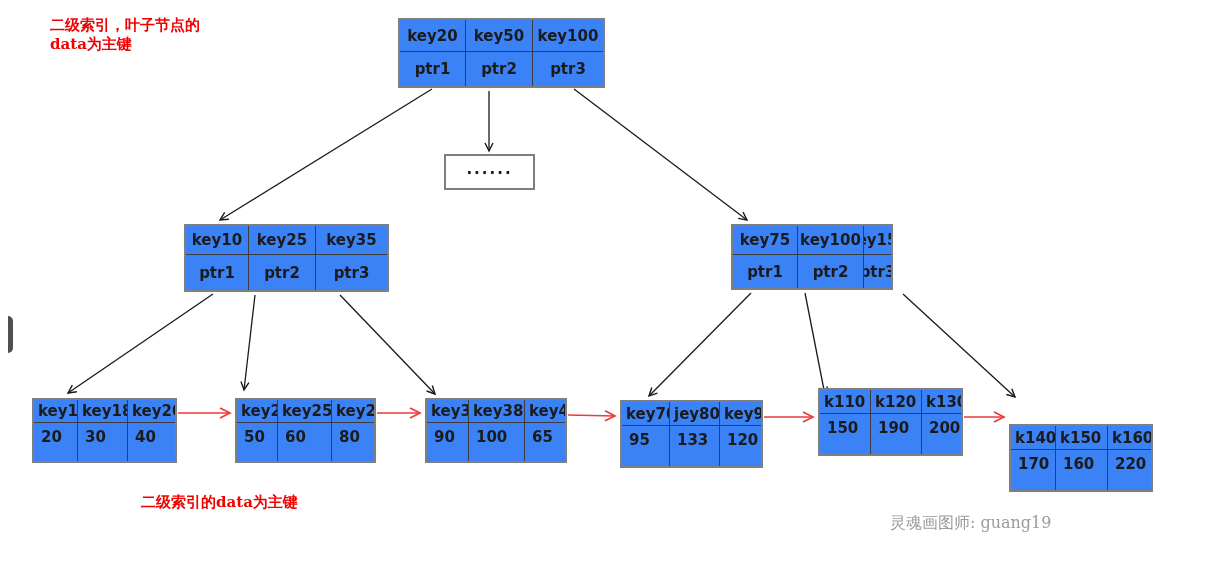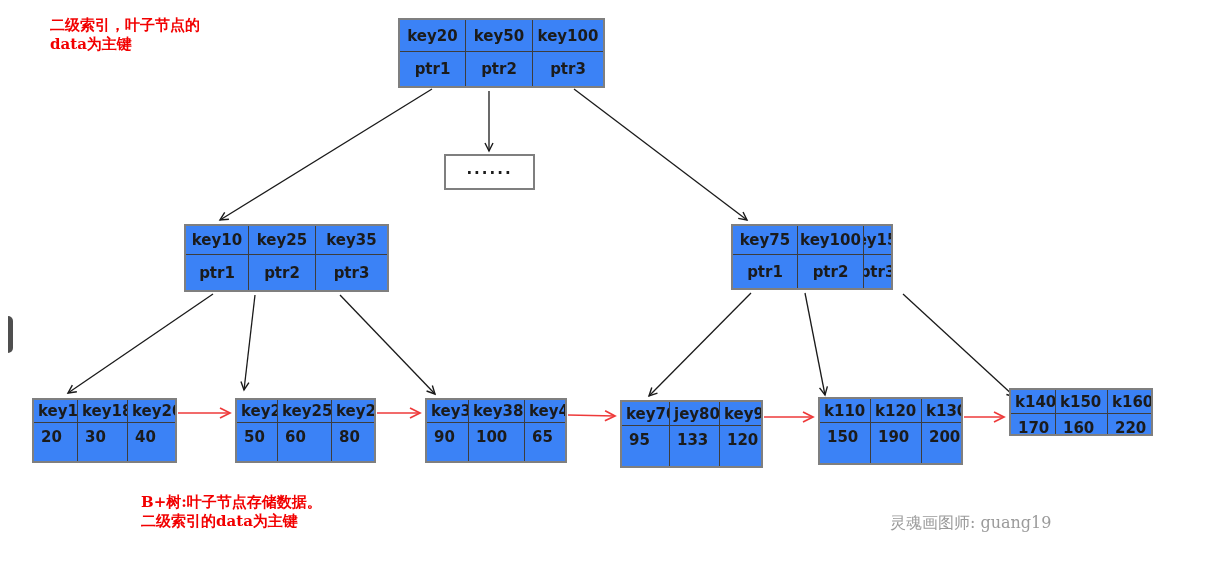--- a/index.html
+++ b/index.html
@@ -74,21 +74,20 @@
     <line x1="560" y1="415" x2="607" y2="416" stroke="#ee3a3a" stroke-width="1.6" marker-end="url(#mk-red)"></line>
     <line x1="756" y1="417" x2="805" y2="417" stroke="#ee3a3a" stroke-width="1.6" marker-end="url(#mk-red)"></line>
     <line x1="956" y1="417" x2="996" y2="417" stroke="#ee3a3a" stroke-width="1.6" marker-end="url(#mk-red)"></line>
   </svg>
 
   <div class="note" style="left:42px;top:16px;">
     <div>二级索引，叶子节点的</div>
     <div>data为主键</div>
   </div>
   <div class="note" style="left:133px;top:493px;">
-    <div>B+树:叶子节点存储数据。</div>
     <div>二级索引的data为主键</div>
   </div>
   <div class="signature">灵魂画图师: guang19</div>
 
   <div class="node" style="left:390px;top:18px;width:207px;height:70px;grid-template-columns:66px 67px 1fr;grid-template-rows:32px 1fr;">
     <div class="cell">key20</div>
     <div class="cell">key50</div>
     <div class="cell">key100</div>
     <div class="cell">ptr1</div>
     <div class="cell">ptr2</div>
@@ -146,30 +145,30 @@
 
   <div class="node leaf" style="left:612px;top:400px;width:143px;height:68px;grid-template-columns:48px 50px 1fr;grid-template-rows:24px 1fr;">
     <div class="cell">key70</div>
     <div class="cell">jey80</div>
     <div class="cell">key90</div>
     <div class="cell val">95</div>
     <div class="cell val">133</div>
     <div class="cell val">120</div>
   </div>
 
-  <div class="node leaf" style="left:810px;top:397px;width:145px;height:68px;grid-template-columns:51px 51px 1fr;grid-template-rows:24px 1fr;text-align:center;">
+  <div class="node leaf" style="left:810px;top:388px;width:145px;height:68px;grid-template-columns:51px 51px 1fr;grid-template-rows:24px 1fr;text-align:center;">
     <div class="cell">k110</div>
     <div class="cell">k120</div>
     <div class="cell">k130</div>
     <div class="cell val">150</div>
     <div class="cell val">190</div>
     <div class="cell val">200</div>
   </div>
 
-  <div class="node leaf" style="left:1001px;top:388px;width:144px;height:48px;grid-template-columns:45px 52px 1fr;grid-template-rows:24px 1fr;">
+  <div class="node leaf" style="left:1001px;top:424px;width:144px;height:68px;grid-template-columns:45px 52px 1fr;grid-template-rows:24px 1fr;">
     <div class="cell">k140</div>
     <div class="cell">k150</div>
     <div class="cell">k160</div>
     <div class="cell val">170</div>
     <div class="cell val">160</div>
     <div class="cell val">220</div>
   </div>
 
   <div class="edge-thumb"></div>
 

